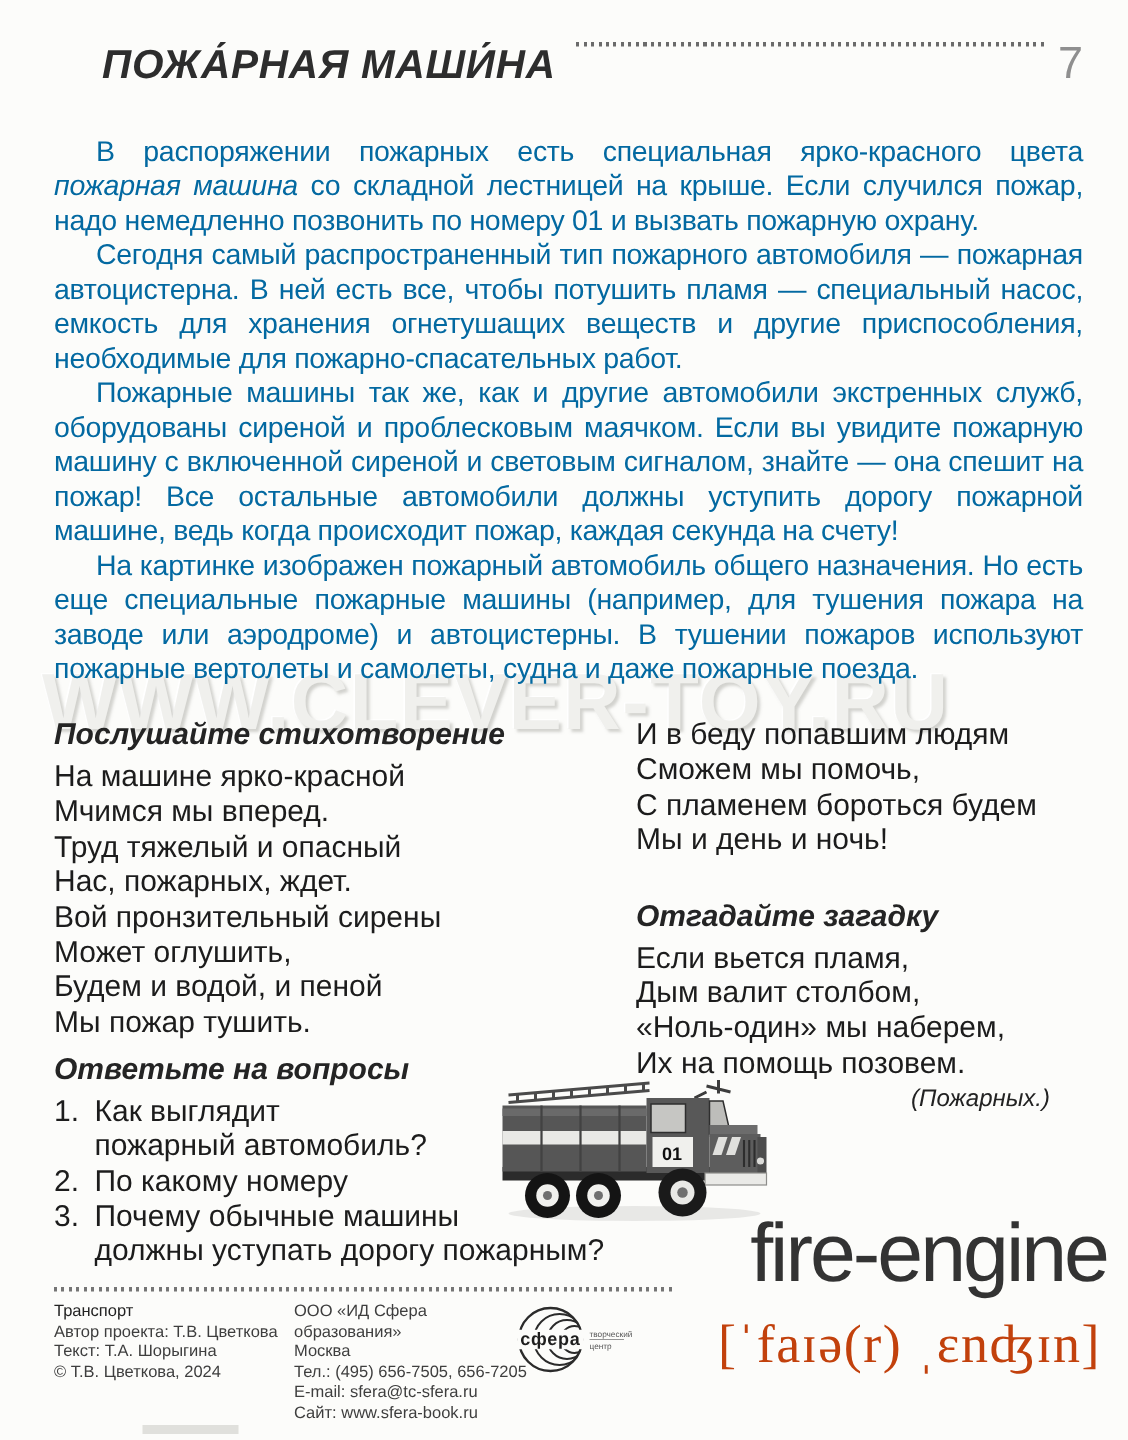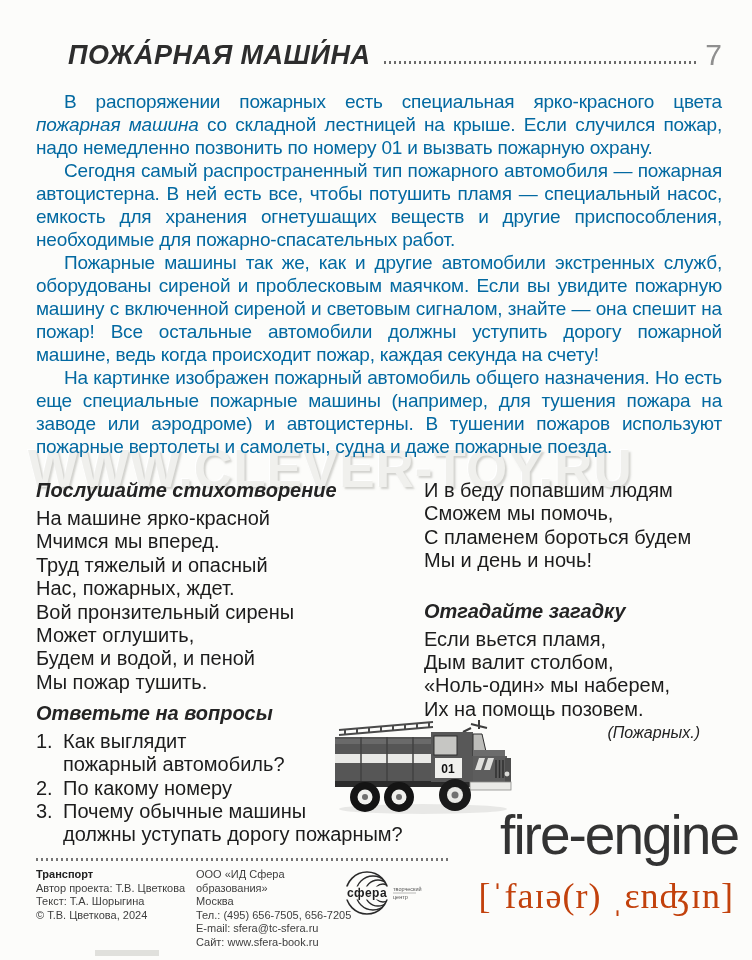--- a/index.html
+++ b/index.html
@@ -8,22 +8,22 @@
     position:relative;
     width:752px;height:960px;
     margin:0 auto;
     background:#fcfcfa;
     overflow:hidden;
     font-family:"Liberation Sans",sans-serif;
     color:#1b1b1b;
   }
   
   .header{
-    position:absolute;left:36px;top:40px;width:686px;
-    display:flex;align-items:flex-end;
+    position:absolute;left:36px;top:28px;width:686px;
+    display:flex;align-items:flex-start;
   }
   .title{
     padding-left:32px;
     font-size:27px;font-weight:bold;font-style:italic;
     letter-spacing:.5px;color:#2d2d2d;white-space:nowrap;
   }
   .leader{
     flex:1;height:3px;margin:0 8px 7px 14px;
     background:repeating-linear-gradient(90deg,#6b6b6b 0 2px,transparent 2px 5px);
   }
@@ -83,21 +83,21 @@
   }
   
   .footer-dots{
     position:absolute;left:36px;top:858px;width:412px;height:2.5px;z-index:1;
     background:repeating-linear-gradient(90deg,#757575 0 2px,transparent 2px 5px);
   }
   .footer-col{
     position:absolute;top:868px;z-index:1;
     font-size:11px;line-height:13.5px;color:#3e3e3e;
   }
-  .footer-col .bold{font-weight:bold;color:#222;}
+  .footer-col .bold{font-weight:normal;color:#222;}
   .fcol1{left:36px;width:155px;}
   .fcol2{left:196px;width:160px;}
   .logo{position:absolute;left:344px;top:869px;z-index:1;}
   .artifact{
     position:absolute;left:95px;top:950px;width:64px;height:6px;
     background:#c9c9c2;opacity:.55;z-index:1;
   }
 </style>
 </head>
 <body>

